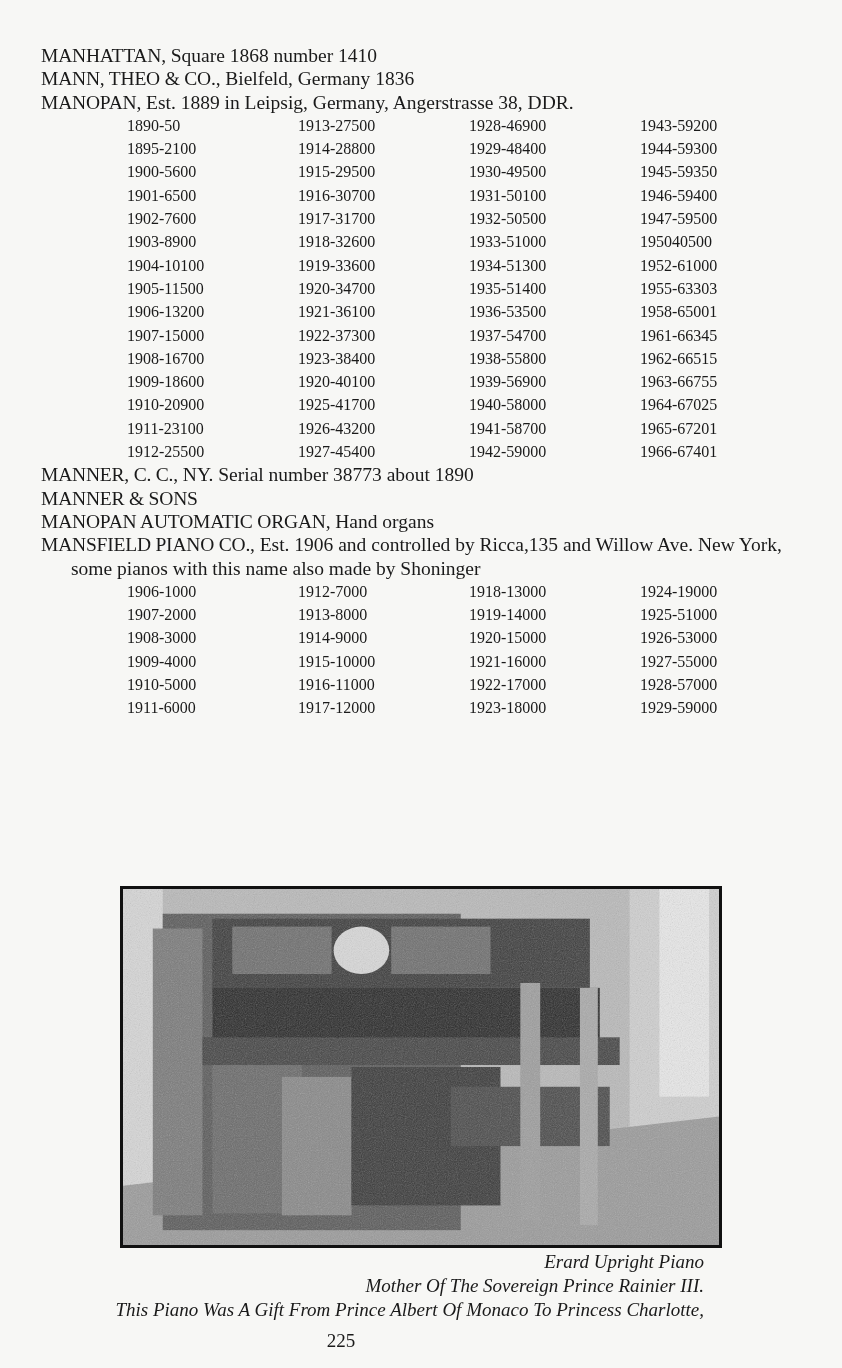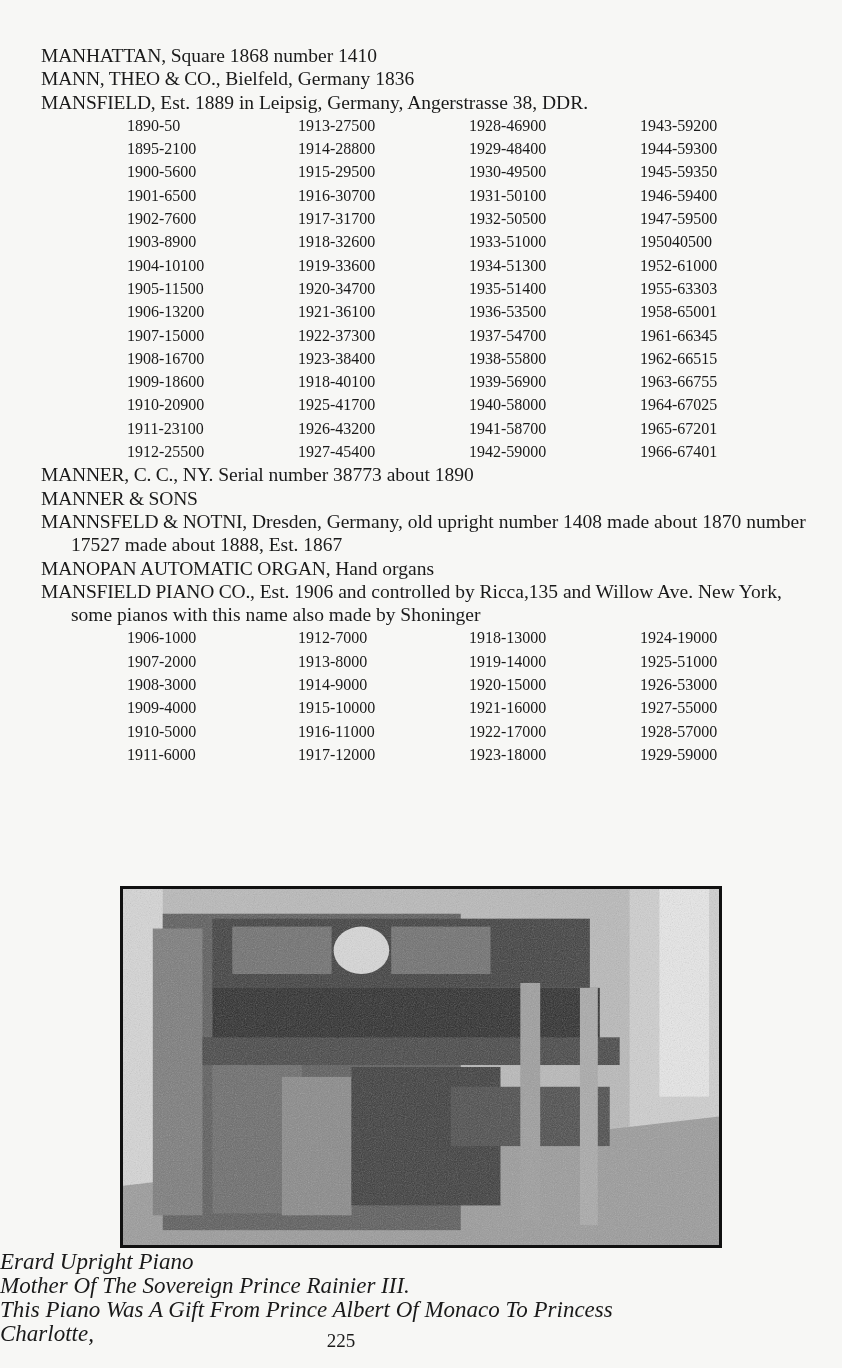--- a/index.html
+++ b/index.html
@@ -20,32 +20,32 @@
       margin-left: 86px;
       font-size: 16px; line-height: 23.3px;
     }
     .grid span { white-space: nowrap; }
     .photo-wrap {
       position: absolute; left: 120px; top: 886px; width: 602px; height: 362px;
       border: 3px solid #111; box-sizing: border-box; overflow: hidden;
       background: #8a8a8a;
     }
     .photo { width: 100%; height: 100%; display: block; }
-    .caption { position: absolute; left: 0; top: 1250px; width: 704px; text-align: left;
-      font-style: italic; font-size: 23px; line-height: 24px; }
+    .caption { position: absolute; left: 0; top: 1250px; width: 704px; text-align: right;
+      font-style: italic; font-size: 19px; line-height: 24px; }
     .page-number { position: absolute; left: 0; top: 1330px; width: 682px; text-align: center; font-size: 19px; }
   </style>
 </head>
 <body>
 
 <div class="page">
   <div class="entries">
     <p class="entry"><span class="name">MANHATTAN,</span><span> Square 1868 number 1410</span></p>
     <p class="entry"><span class="name">MANN, THEO &amp; CO.,</span><span> Bielfeld, Germany 1836</span></p>
-    <p class="entry"><span class="name">MANSFIELD,</span><span> Est. 1889 in Leipsig, Germany, Angerstrasse 38, DDR.</span></p>
+    <p class="entry"><span class="name">MANOPAN,</span><span> Est. 1889 in Leipsig, Germany, Angerstrasse 38, DDR.</span></p>
 
     <div class="grid" id="grid-mannborg">
         <span>1890-50</span>
         <span>1913-27500</span>
         <span>1928-46900</span>
         <span>1943-59200</span>
         <span>1895-2100</span>
         <span>1914-28800</span>
         <span>1929-48400</span>
         <span>1944-59300</span>
@@ -79,40 +79,39 @@
         <span>1958-65001</span>
         <span>1907-15000</span>
         <span>1922-37300</span>
         <span>1937-54700</span>
         <span>1961-66345</span>
         <span>1908-16700</span>
         <span>1923-38400</span>
         <span>1938-55800</span>
         <span>1962-66515</span>
         <span>1909-18600</span>
-        <span>1918-40100</span>
+        <span>1920-40100</span>
         <span>1939-56900</span>
         <span>1963-66755</span>
         <span>1910-20900</span>
         <span>1925-41700</span>
         <span>1940-58000</span>
         <span>1964-67025</span>
         <span>1911-23100</span>
         <span>1926-43200</span>
         <span>1941-58700</span>
         <span>1965-67201</span>
         <span>1912-25500</span>
         <span>1927-45400</span>
         <span>1942-59000</span>
         <span>1966-67401</span>
       </div>
 
     <p class="entry"><span class="name">MANNER, C. C.,</span><span> NY. Serial number 38773 about 1890</span></p>
     <p class="entry"><span class="name">MANNER &amp; SONS</span><span></span></p>
-    <p class="entry"><span class="name">MANNSFELD &amp; NOTNI,</span><span> Dresden, Germany, old upright number 1408 made about 1870 number 17527 made about 1888, Est. 1867</span></p>
     <p class="entry"><span class="name">MANOPAN AUTOMATIC ORGAN,</span><span> Hand organs</span></p>
     <p class="entry"><span class="name">MANSFIELD PIANO CO.,</span><span> Est. 1906 and controlled by Ricca,135 and Willow Ave. New York, some pianos with this name also made by Shoninger</span></p>
 
     <div class="grid" id="grid-mansfield">
         <span>1906-1000</span>
         <span>1912-7000</span>
         <span>1918-13000</span>
         <span>1924-19000</span>
         <span>1907-2000</span>
         <span>1913-8000</span>

